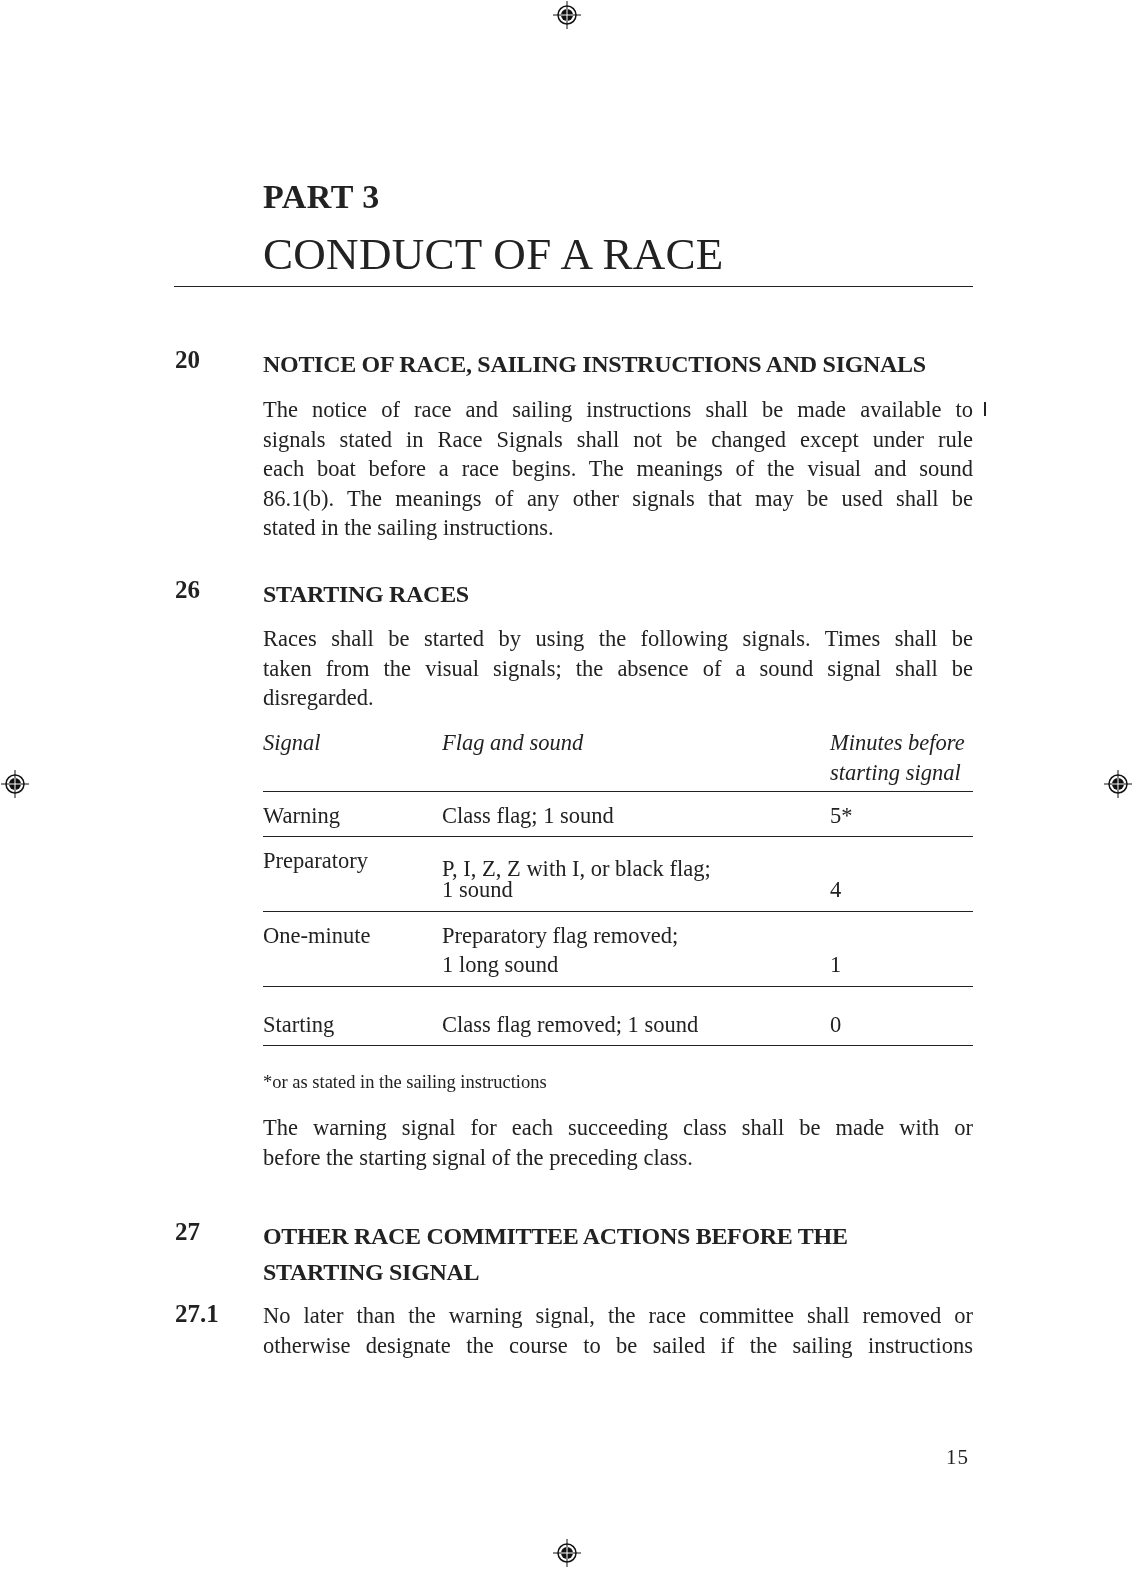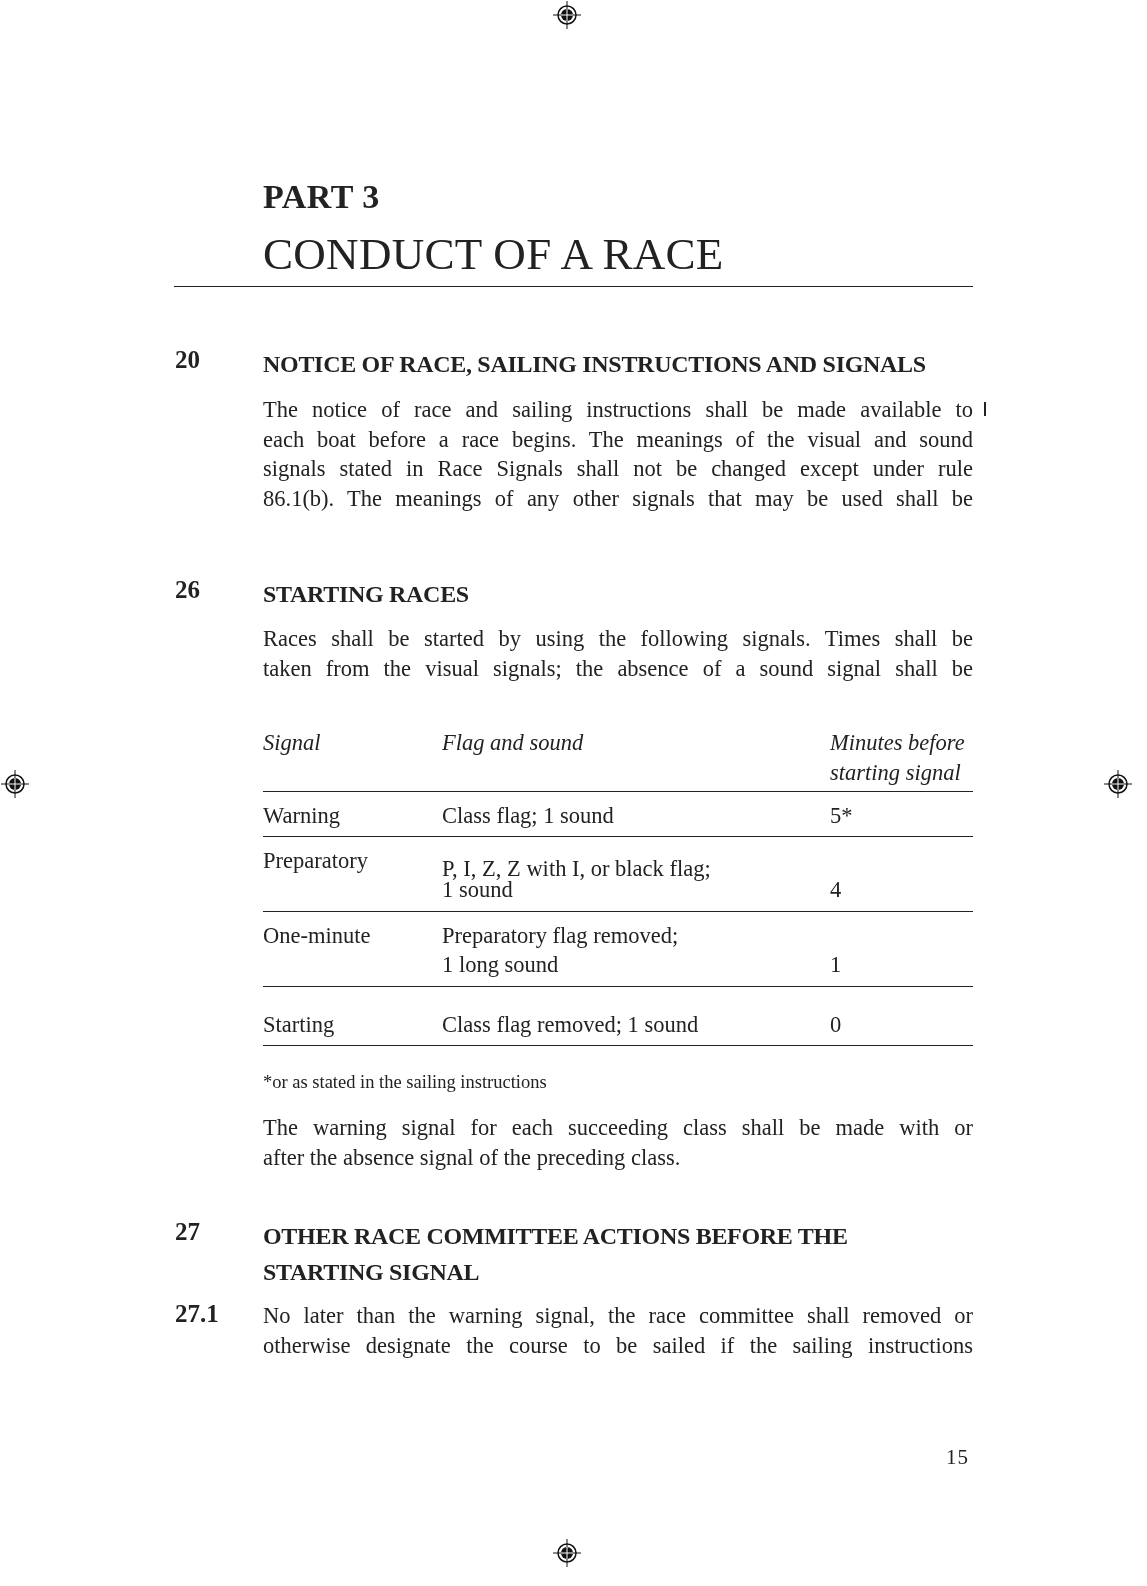--- a/index.html
+++ b/index.html
@@ -79,31 +79,33 @@
 </div>
 
 <div class="part-label">PART 3</div>
 <div class="part-title">CONDUCT OF A RACE</div>
 <div class="part-rule"></div>
 
 <div class="sec-num" style="top:346px;">20</div>
 <div class="sec-title" style="top:346px;">NOTICE OF RACE, SAILING INSTRUCTIONS AND SIGNALS</div>
 <div class="para" style="top:395px;">
   <p style="text-align:justify;text-align-last:justify;">The notice of race and sailing instructions shall be made available to</p>
+  <p style="text-align-last:justify;">signals stated in Race Signals shall not be changed except under rule</p>
   <p style="text-align-last:justify;">each boat before a race begins. The meanings of the visual and sound</p>
-  <p style="text-align-last:justify;">signals stated in Race Signals shall not be changed except under rule</p>
   <p style="text-align-last:justify;">86.1(b). The meanings of any other signals that may be used shall be</p>
+  <p>stated in the sailing instructions.</p>
 </div>
 <div class="change-bar"></div>
 
 <div class="sec-num" style="top:576px;">26</div>
 <div class="sec-title" style="top:576px;">STARTING RACES</div>
 <div class="para" style="top:624px;">
   <p style="text-align-last:justify;">Races shall be started by using the following signals. Times shall be</p>
   <p style="text-align-last:justify;">taken from the visual signals; the absence of a sound signal shall be</p>
+  <p>disregarded.</p>
 </div>
 
 <div class="sig-table">
   <div class="th-row">
     <span class="c1">Signal</span>
     <span class="c2">Flag and sound</span>
     <span class="c3">Minutes before</span>
     <span class="c3" style="top:30px;">starting signal</span>
   </div>
   <div class="tr" style="height:44px;">
@@ -127,21 +129,21 @@
     <span class="c1" style="top:23px;">Starting</span>
     <span class="c2" style="top:23px;">Class flag removed;  1 sound</span>
     <span class="c3" style="top:23px;">0</span>
   </div>
 </div>
 
 <div class="footnote">*or as stated in the sailing instructions</div>
 
 <div class="para" style="top:1113px;">
   <p style="text-align-last:justify;">The warning signal for each succeeding class shall be made with or</p>
-  <p>after the absence signal of the preceding class.</p>
+  <p>before the starting signal of the preceding class.</p>
 </div>
 
 <div class="sec-num" style="top:1218px;">27</div>
 <div class="sec-title" style="top:1218px;">OTHER RACE COMMITTEE ACTIONS BEFORE THE</div>
 <div class="sec-title" style="top:1254px;">STARTING SIGNAL</div>
 
 <div class="sec-num" style="top:1300px;">27.1</div>
 <div class="para" style="top:1301px;">
   <p style="text-align-last:justify;">No later than the warning signal, the race committee shall removed or</p>
   <p style="text-align-last:justify;">otherwise designate the course to be sailed if the sailing instructions</p>

